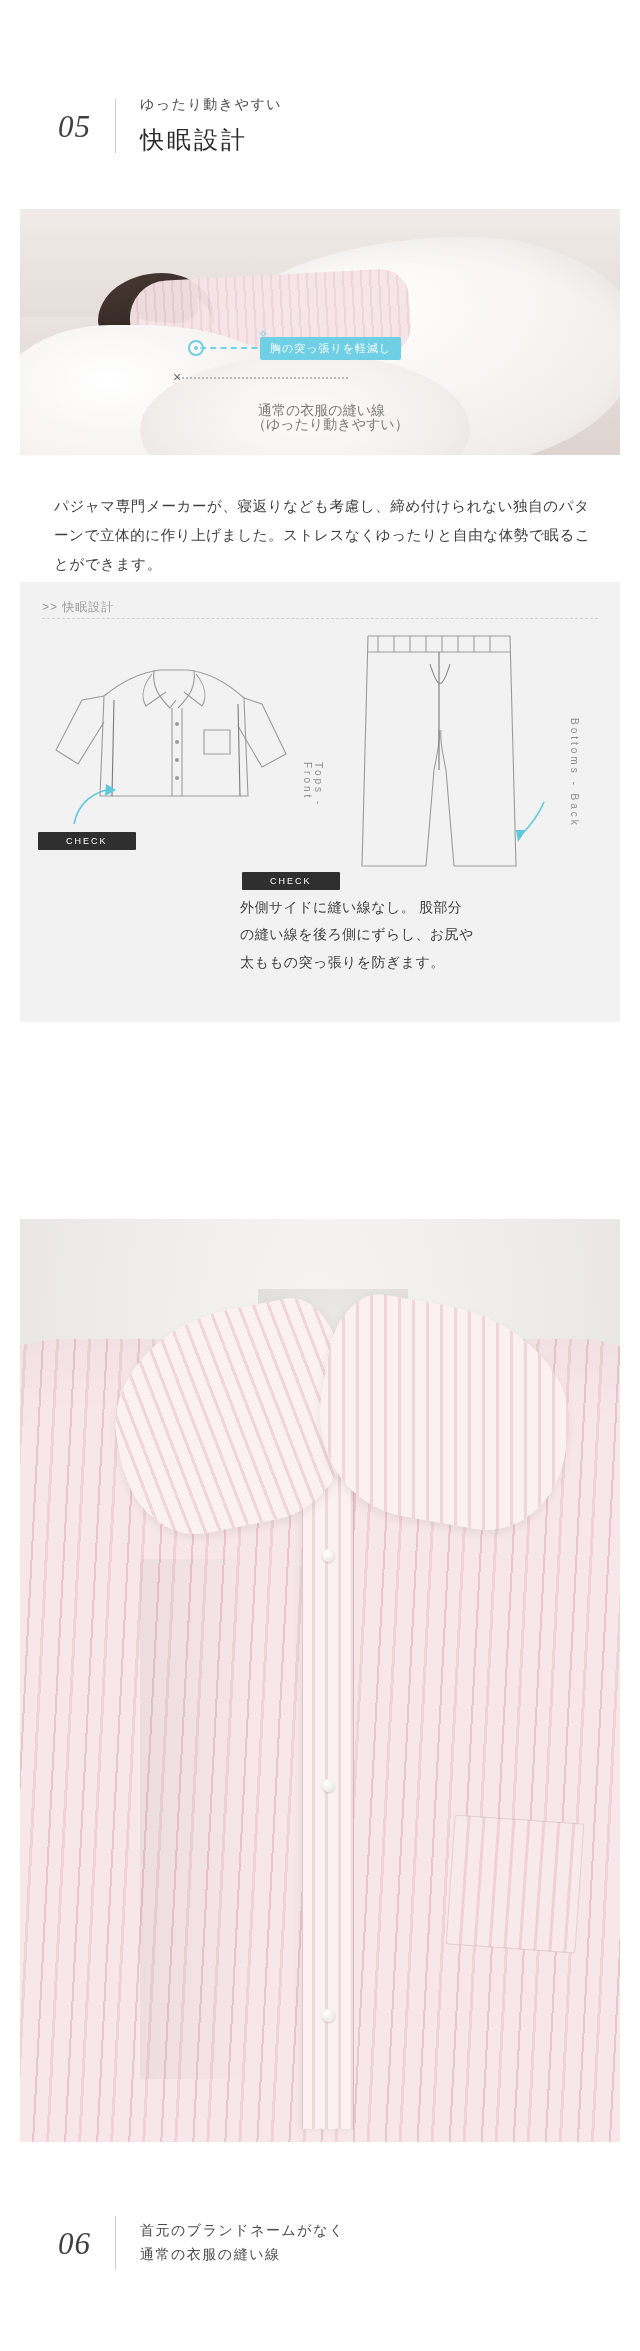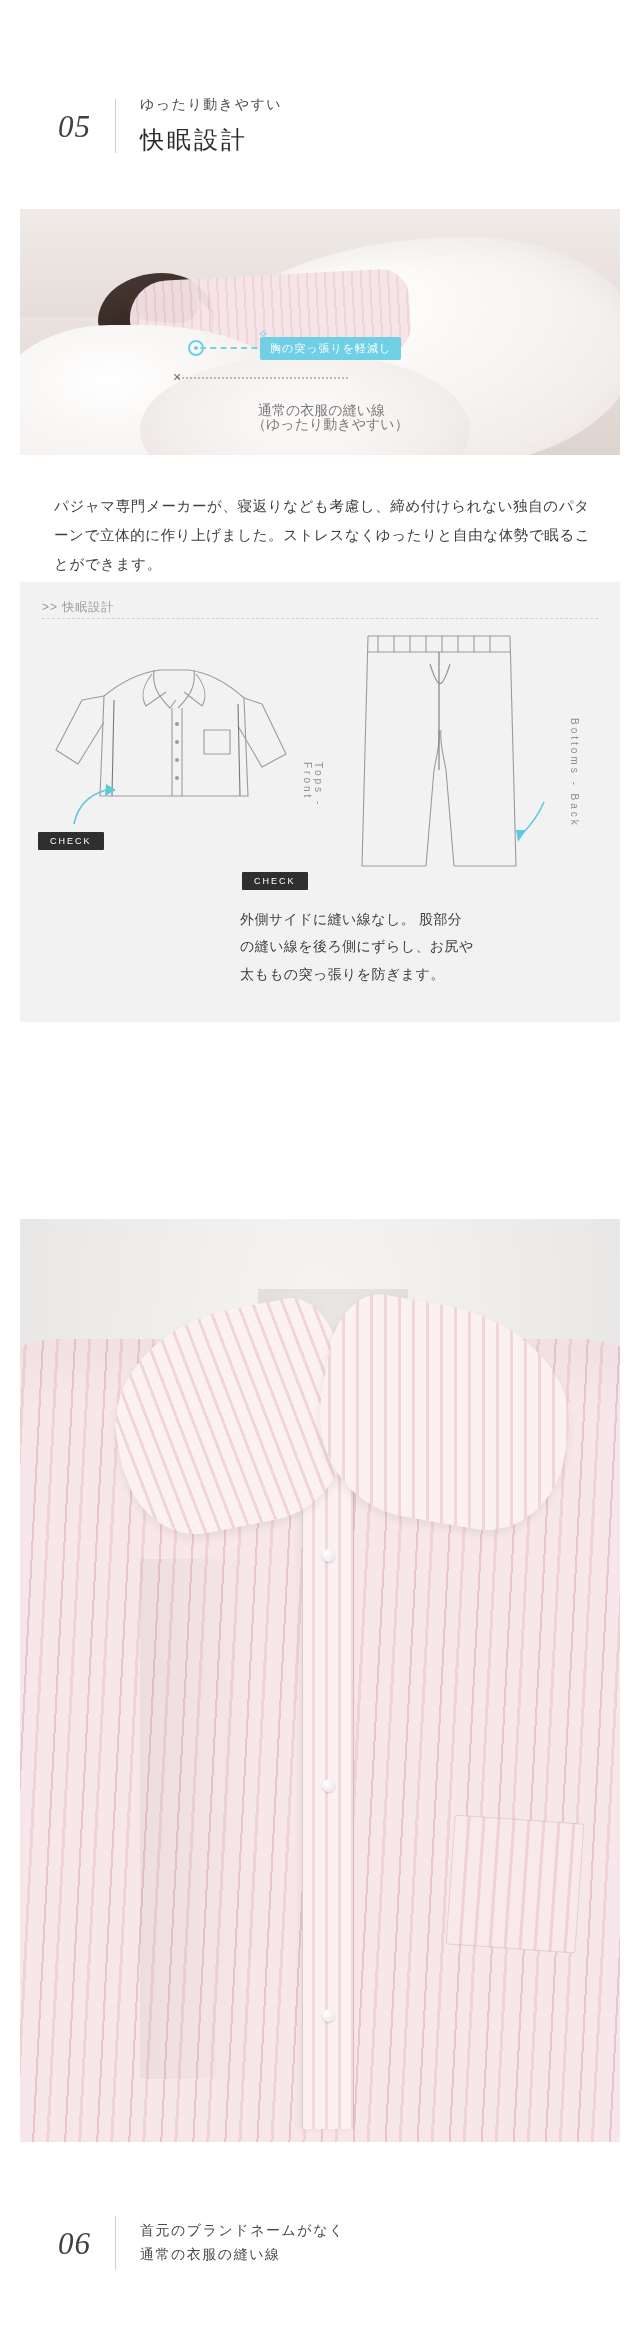--- a/index.html
+++ b/index.html
@@ -209,21 +209,21 @@
     font-size:10px;
     letter-spacing:3px;
     color:#8e8e8e;
   }
 
   .check-tag {
     position:absolute;
     background:#2f2f2f; color:#fff;
     font-family:"Liberation Sans", sans-serif;
     font-size:9px; letter-spacing:2px;
-    padding:4px 12px;
+    padding:4px 28px;
     border-radius:1px;
     text-align:right;
   }
   .panel-text {
     position:absolute;
     font-size:14px;
     line-height:1.95;
     letter-spacing:.4px;
     color:#3d3d3d;
     font-family:"Liberation Serif", serif;
@@ -430,21 +430,21 @@
           <path d="M206 172 C 200 186, 192 196, 184 204"></path>
         </g>
         <polygon points="188,200 180,212 178,200" fill="#5ec8dd"></polygon>
       </svg>
       <div class="vlabel" style="right:8px; top:88px;">Bottoms - Back</div>
     </div>
 
     <div class="check-tag" style="left:18px; top:250px;">CHECK</div>
 
     <div class="check-tag" style="left:222px; top:290px;">CHECK</div>
-    <div class="panel-text" style="left:220px; top:324px; width:236px;">外側サイドに縫い線なし。
+    <div class="panel-text" style="left:220px; top:312px; width:236px;">外側サイドに縫い線なし。
 股部分の縫い線を後ろ側にずらし、お尻や太ももの突っ張りを防ぎます。</div>
   </div>
 
   <div class="photo2">
     <div class="bg"></div>
     <div class="shirt"></div>
     <div class="placket"></div>
     <div class="seam" style="left:282px; top:250px; height:660px;"></div>
     <div class="seam" style="left:333px; top:250px; height:660px;"></div>
     <div class="neck-gap"></div>

